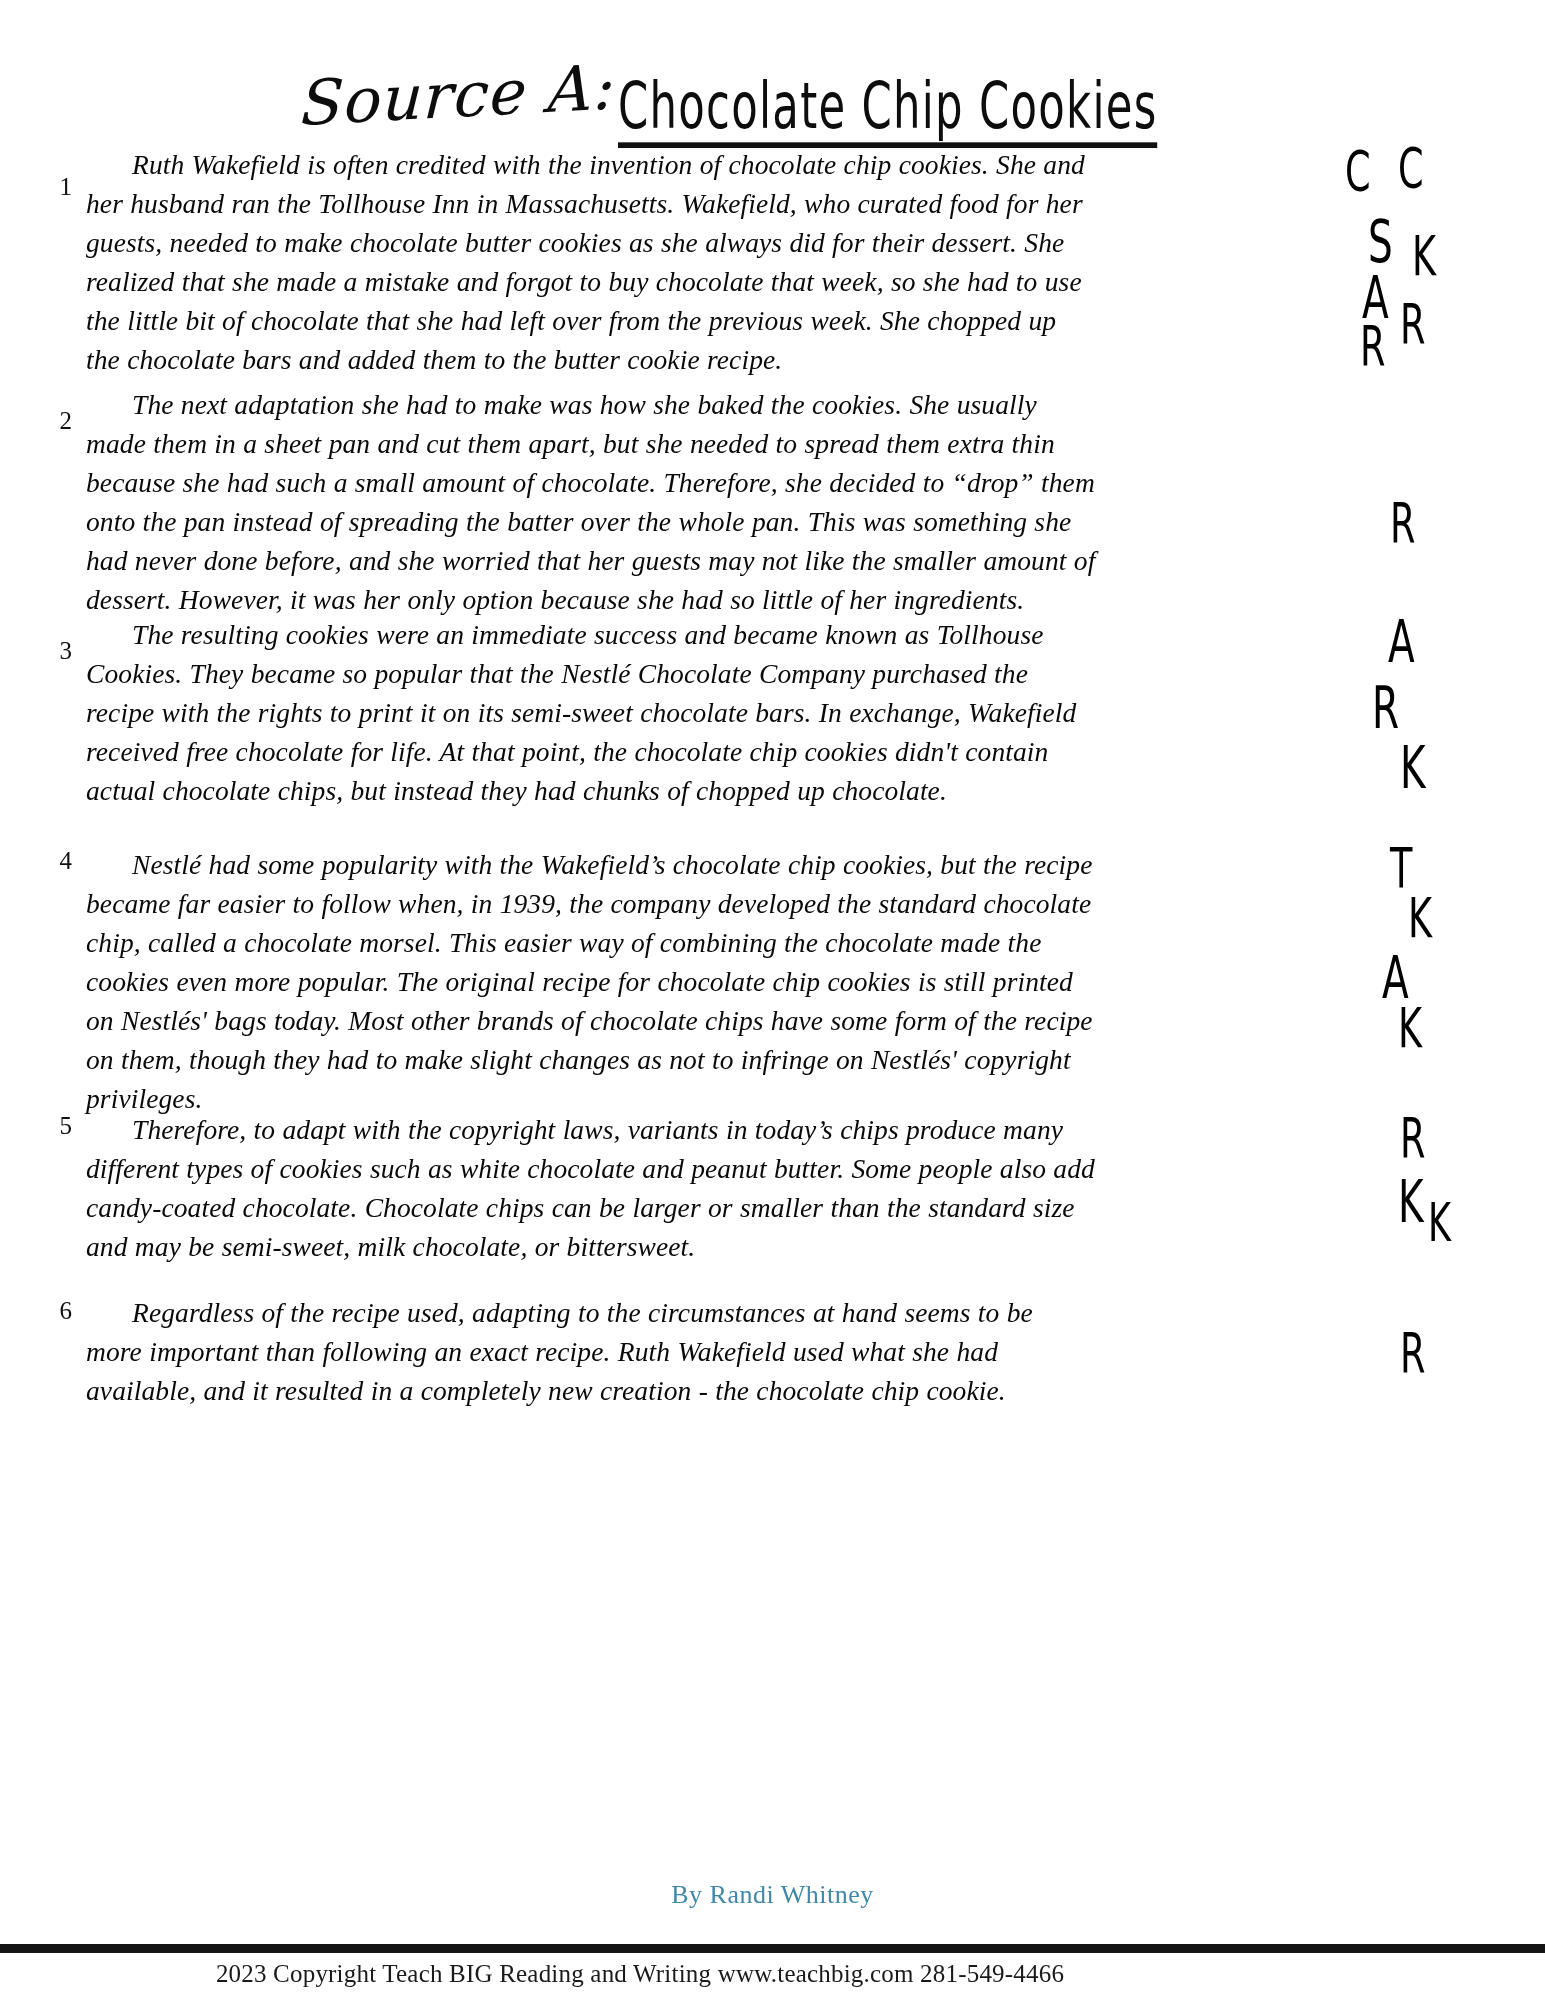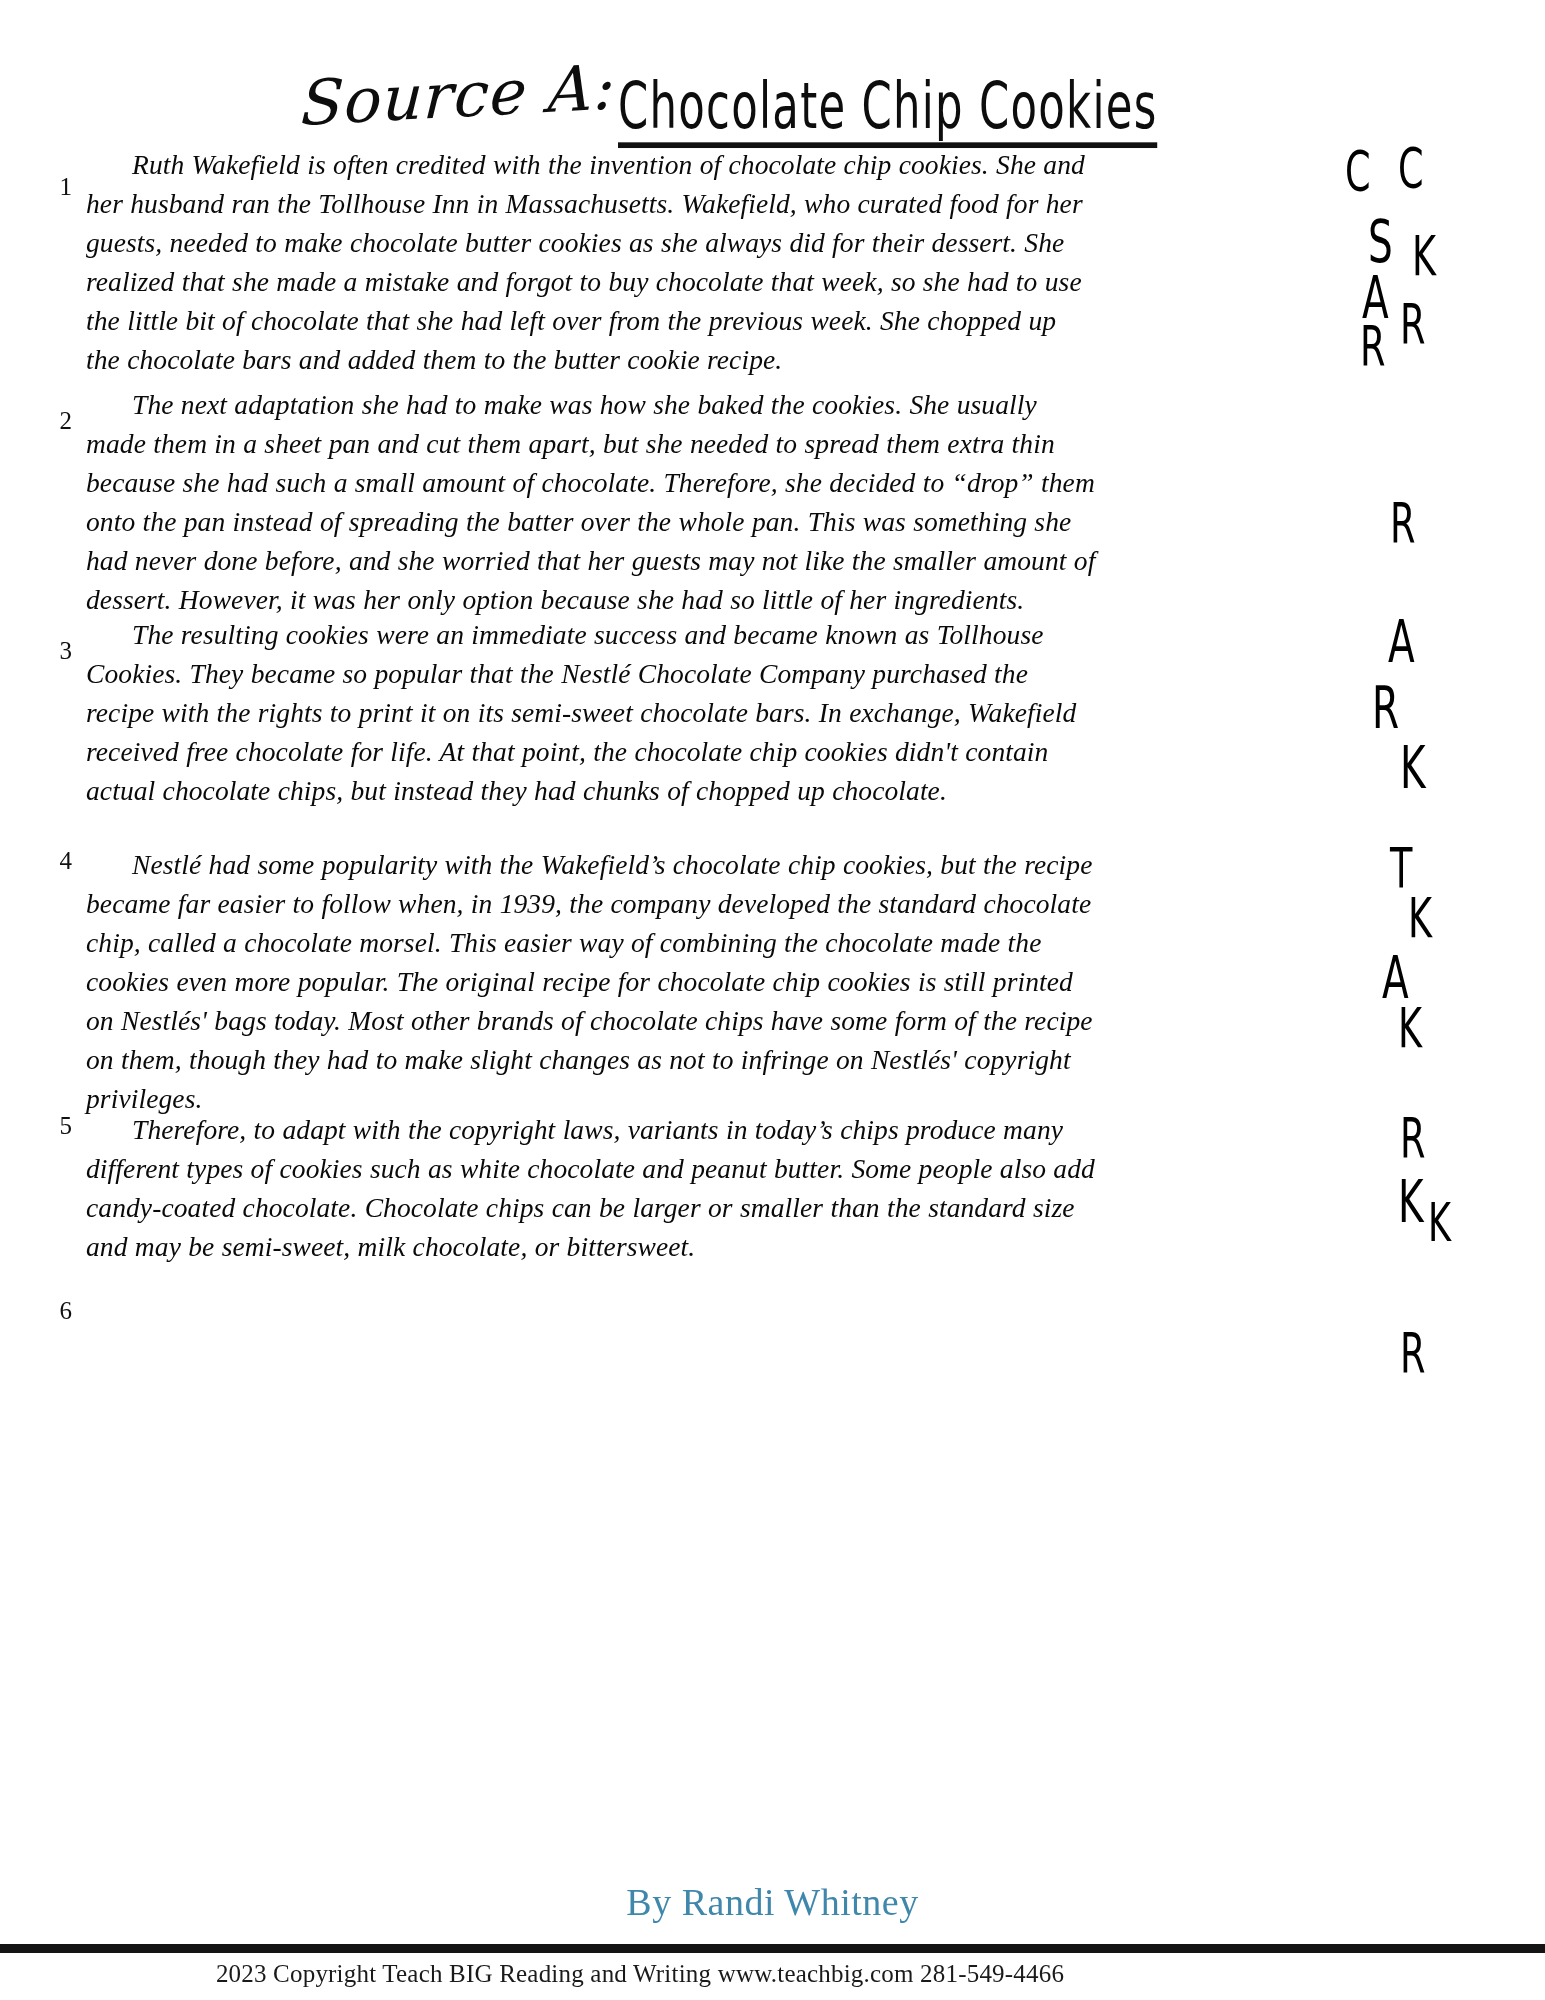--- a/index.html
+++ b/index.html
@@ -125,21 +125,21 @@
   }
 
   
   .byline {
     position: absolute;
     left: 0;
     top: 1880px;
     width: 1545px;
     text-align: center;
     font-family: "Liberation Serif", serif;
-    font-size: 38px;
+    font-size: 26px;
     color: #3f87ab;
     letter-spacing: 0.5px;
   }
 
   
   .footer-rule {
     position: absolute;
     left: 0;
     top: 1944px;
     width: 1545px;
@@ -190,20 +190,21 @@
       <div class="para-text">Nestlé had some popularity with the Wakefield’s chocolate chip cookies, but the recipe became far easier to follow when, in 1939, the company developed the standard chocolate chip, called a chocolate morsel. This easier way of combining the chocolate made the cookies even more popular.  The original recipe for chocolate chip cookies is still printed on Nestlés' bags today. Most other brands of chocolate chips have some form of the recipe on them, though they had to make slight changes as not to infringe on Nestlés' copyright privileges.</div>
     </div>
 
     <div class="para-block" id="p5">
       <div class="para-num">5</div>
       <div class="para-text">Therefore, to adapt with the copyright laws, variants in today’s chips produce many different types of cookies such as white chocolate and peanut butter. Some people also add candy-coated chocolate. Chocolate chips can be larger or smaller than the standard size and may be semi-sweet, milk chocolate, or bittersweet.</div>
     </div>
 
     <div class="para-block" id="p6">
       <div class="para-num">6</div>
+      <div class="para-text">Regardless of the recipe used, adapting to the circumstances at hand seems to be more important than following an exact recipe. Ruth Wakefield used what she had available, and it resulted in a completely new creation - the chocolate chip cookie.</div>
     </div>
 
   </div>
 
   <div id="annot-layer">
       <span class="annot" style="left: 1345px; top: 143px; font-size: 47px;">C</span>
       <span class="annot" style="left: 1398px; top: 140px; font-size: 47px;">C</span>
       <span class="annot" style="left: 1368px; top: 212px; font-size: 50px;">S</span>
       <span class="annot" style="left: 1412px; top: 228px; font-size: 47px;">K</span>
       <span class="annot" style="left: 1362px; top: 268px; font-size: 50px;">A</span>

